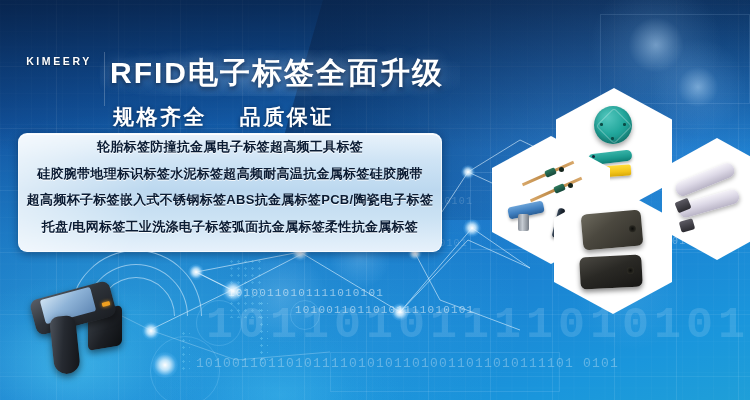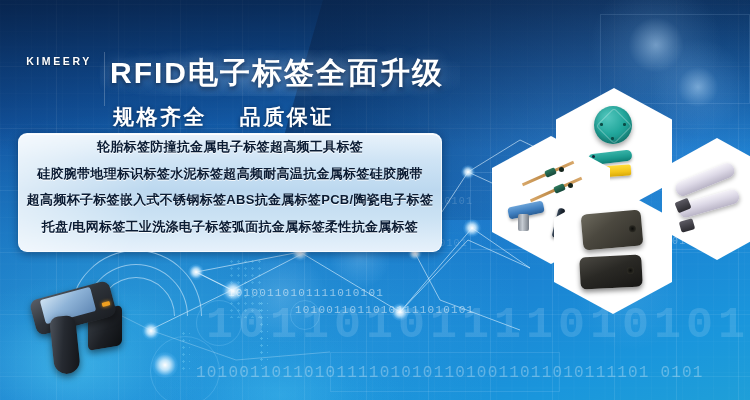--- a/index.html
+++ b/index.html
@@ -301,21 +301,21 @@
   <div class="node" style="left:461px;top:165px;width:14px;height:14px;"></div>
   <div class="node" style="left:532px;top:198px;width:14px;height:14px;"></div>
   <div class="node" style="left:463px;top:219px;width:18px;height:18px;"></div>
   <div class="node" style="left:82px;top:292px;width:16px;height:16px;"></div>
   <div class="node" style="left:152px;top:352px;width:26px;height:26px;"></div>
   <div class="node" style="left:604px;top:179px;width:12px;height:12px;"></div>
 
   <div class="bin" style="left:228px;top:287px;font-size:11px;">10100110101111010101</div>
   <div class="bin" style="left:295px;top:304px;font-size:11px;">10100110110101111010101</div>
   <div class="bin big" style="left:206px;top:300px;font-size:45px;">10110101111010101</div>
-  <div class="bin dim" style="left:196px;top:364px;font-size:16px;text-align:center;">101001101101011110101011010011011010111101 0101</div>
+  <div class="bin dim" style="left:196px;top:356px;font-size:13px;text-align:center;">101001101101011110101011010011011010111101 0101</div>
   <div class="bin dim" style="left:672px;top:236px;font-size:10px;">0101</div>
   <div class="bin dim" style="left:430px;top:196px;font-size:10px;opacity:.55;">010101</div>
   <div class="bin dim" style="left:432px;top:238px;font-size:10px;opacity:.5;">10101</div>
 
   <div class="logo">
     <div class="sub">KIMEERY</div>
   </div>
   <div class="logodiv"></div>
 
   <div class="titleglow"></div>

